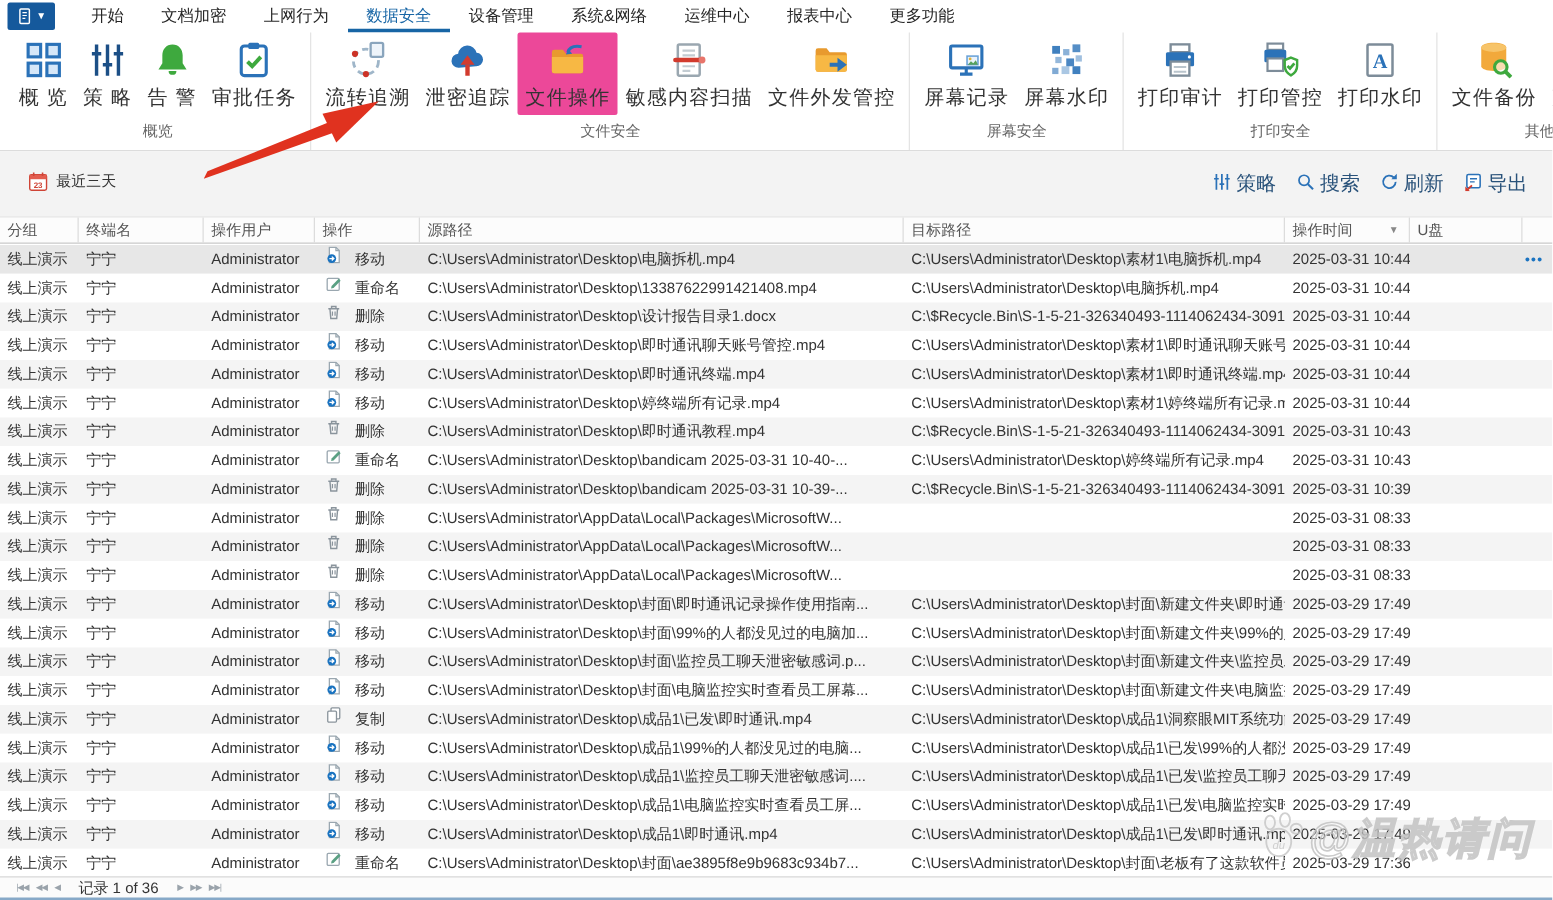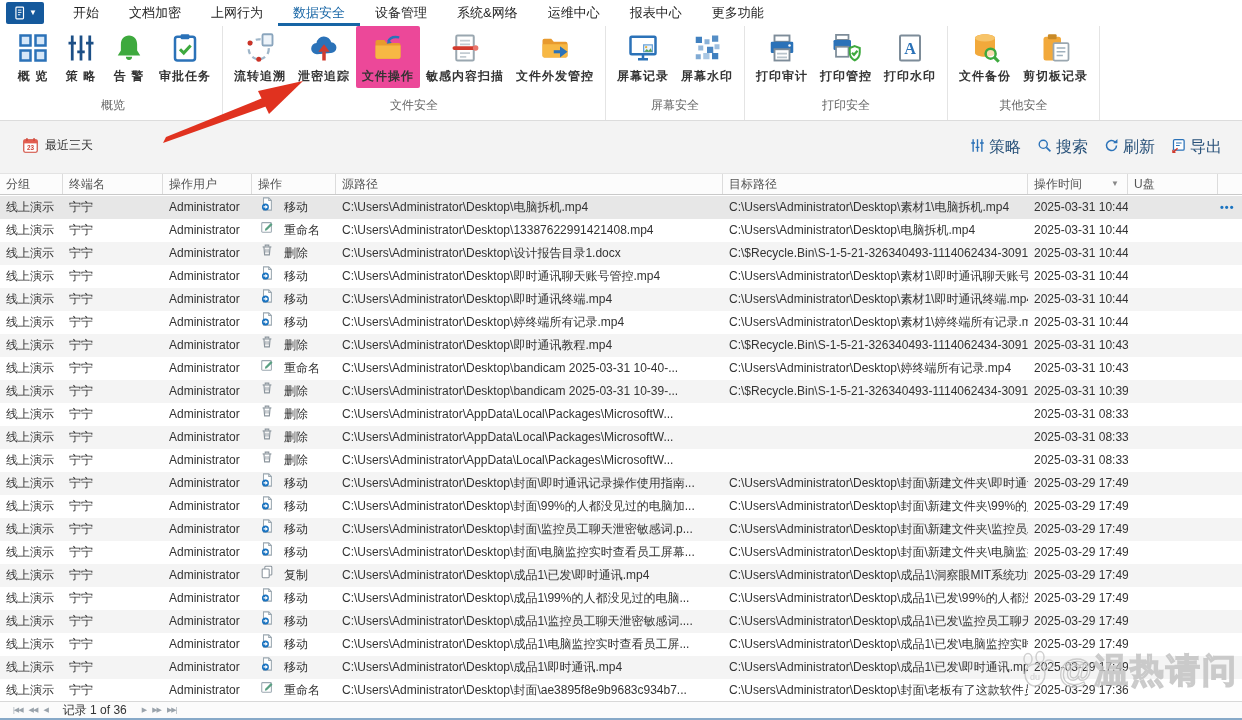--- a/index.html
+++ b/index.html
@@ -20,21 +20,21 @@
   
   .ribbon { position:absolute; top:26px; left:0; width:100%; height:95px;
     display:flex; align-items:stretch; background:#fff; border-bottom:1px solid #dcdcdc; padding-left:4px; }
   .rgroup { display:flex; flex-direction:column; border-right:1px solid #e4e4e4; padding:0 5px; }
   .rgroup-buttons { display:flex; align-items:flex-start; flex:1; }
   .rgroup-name { text-align:center; font-size:12px; color:#666; padding:2px 0 6px; }
   .ribbon-btn { display:flex; flex-direction:column; align-items:center; padding:7px 6px 3px;
     min-width:48px; border-radius:2px; cursor:default; }
   .ribbon-btn.highlighted { background:#ec4899; }
   .ribbon-btn .icon svg { width:30px; height:30px; display:block; }
-  .rb-label { font-size:12px; color:#333; margin-top:5px; white-space:nowrap; letter-spacing:1px;font-weight:bold; }
+  .rb-label { font-size:16px; color:#333; margin-top:5px; white-space:nowrap; letter-spacing:1px; }
 
   
   .anno-arrow { position:absolute; left:163px; top:76px; width:150px; height:70px; z-index:50; pointer-events:none; }
 
   
   .toolbar { position:absolute; top:121px; left:0; width:100%; height:52px; background:#f3f3f3; }
   .date-filter { position:absolute; left:22px; top:16px; display:flex; align-items:center; gap:6px;
     font-size:12px; color:#333;justify-content:space-between; }
   .date-filter svg { width:17px; height:17px; }
   .toolbar-actions { position:absolute; right:20px; top:16px; display:flex; gap:16px; }
@@ -61,22 +61,22 @@
   .more-btn { color:#1a73c0; font-weight:bold; font-size:11px; letter-spacing:1px; cursor:default; }
 
   
   .statusbar { position:absolute; top:701px; left:0; width:100%; height:19px; background:#fbfbfb;
     border-top:1px solid #d8d8d8; border-bottom:2px solid #87a9c8; display:flex; align-items:center;
     padding-left:10px; gap:4px; }
   .nav-glyph { font-size:7px; color:#9aa3ab; padding:0 3px; letter-spacing:-1px; cursor:default; }
   .pager-label { font-size:12px; color:#333; margin:0 8px; }
 
   
-  .watermark { position:absolute; right:4px; top:648px; z-index:60; display:flex; align-items:flex-end;
-    pointer-events:none; opacity:.85; }
+  .watermark { position:absolute; right:16px; top:648px; z-index:60; display:flex; align-items:center;
+    pointer-events:none; opacity:.85;font-style:italic; }
   .wm-text { font-size:34px; font-weight:bold; color:rgba(255,255,255,.45);
     -webkit-text-stroke:1.3px #c3c3c3; letter-spacing:2px; }
   .wm-icon svg { width:44px; height:40px; }
 </style>
 </head>
 <body>
 
 <div class="stage">
 
   <div class="menubar">

